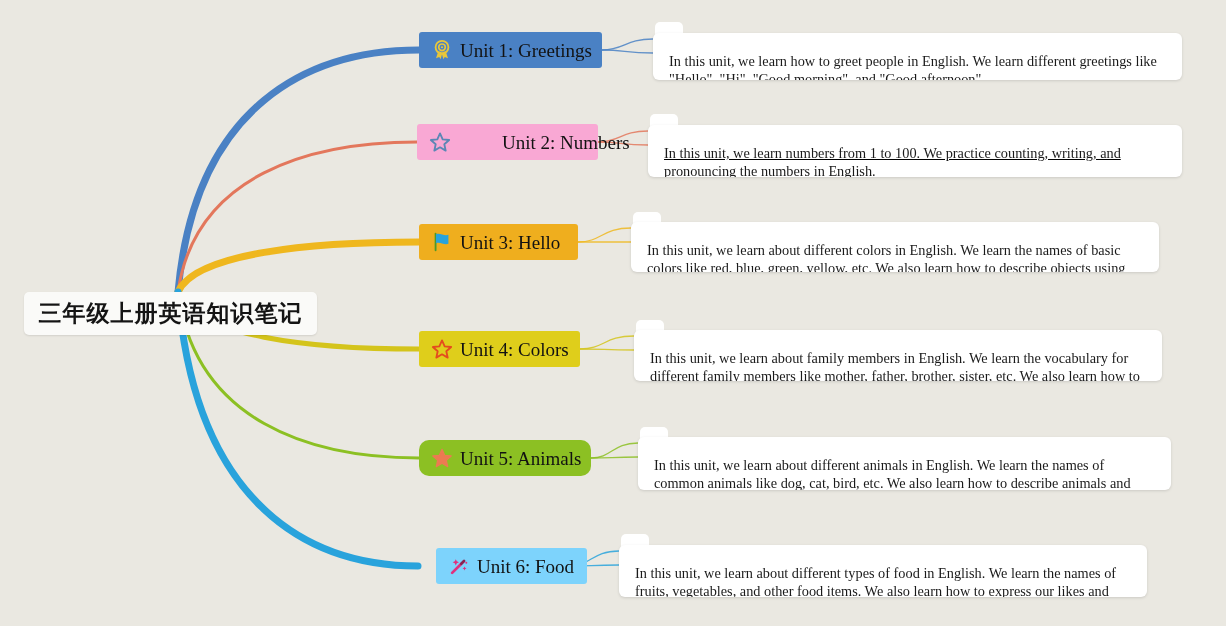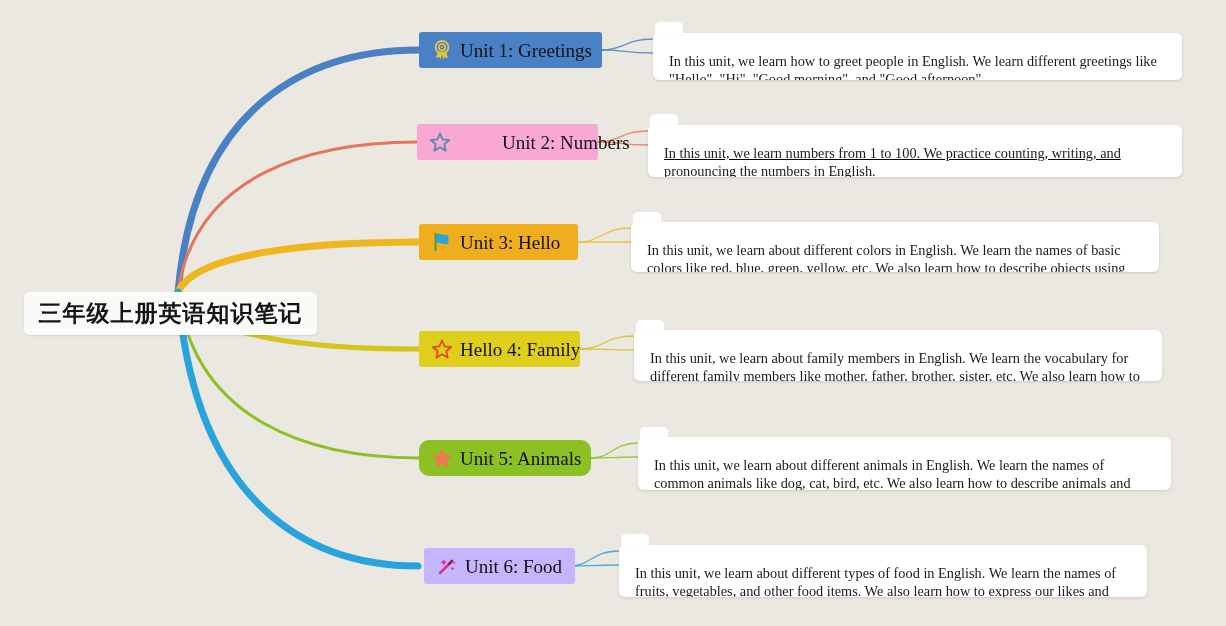--- a/index.html
+++ b/index.html
@@ -134,29 +134,29 @@
         <span class="icon"><svg width="22" height="22" viewBox="0 0 24 24" xmlns="http://www.w3.org/2000/svg">
             <path d="M5 3 L5 21" stroke="#4C9A2A" stroke-width="2" stroke-linecap="round"></path>
             <path d="M5.5 3.5 C10 1.6 14 6 19 4.2 L19 14 C14 15.8 10 11.4 5.5 13.3 Z" fill="#29A3DC"></path>
           </svg></span>
         <span class="label">Unit 3: Hello</span>
       </div>
       <div class="unit-node" style="left: 419px; top: 331px; width: 161px; background: rgb(223, 206, 27);">
         <span class="icon"><svg width="22" height="22" viewBox="0 0 24 24" xmlns="http://www.w3.org/2000/svg">
             <path d="M12 2.6 L14.9 9.1 L22 9.8 L16.7 14.5 L18.2 21.4 L12 17.8 L5.8 21.4 L7.3 14.5 L2 9.8 L9.1 9.1 Z" fill="none" stroke="#E44C1E" stroke-width="2" stroke-linejoin="round"></path>
           </svg></span>
-        <span class="label">Hello 4: Family</span>
+        <span class="label">Unit 4: Colors</span>
       </div>
       <div class="unit-node" style="left: 419px; top: 440px; width: 172px; background: rgb(140, 192, 35); border-radius: 10px;">
         <span class="icon"><svg width="22" height="22" viewBox="0 0 24 24" xmlns="http://www.w3.org/2000/svg">
             <path d="M12 2.6 L14.9 9.1 L22 9.8 L16.7 14.5 L18.2 21.4 L12 17.8 L5.8 21.4 L7.3 14.5 L2 9.8 L9.1 9.1 Z" fill="#EC7B52" stroke="#EC7B52" stroke-width="1.4" stroke-linejoin="round"></path>
           </svg></span>
         <span class="label">Unit 5: Animals</span>
       </div>
-      <div class="unit-node" style="left: 424px; top: 548px; width: 151px; background: #c4b5fd;">
+      <div class="unit-node" style="left: 436px; top: 548px; width: 151px; background: #7dd3fc;">
         <span class="icon"><svg width="22" height="22" viewBox="0 0 24 24" xmlns="http://www.w3.org/2000/svg">
             <path d="M4.5 19.5 L14 10" stroke="#E0307E" stroke-width="3" stroke-linecap="round"></path>
             <path d="M14.5 9.5 L17.5 6.5" stroke="#8a2252" stroke-width="3" stroke-linecap="round"></path>
             <path d="M8.5 4.5 L9.6 6.9 L12 8 L9.6 9.1 L8.5 11.5 L7.4 9.1 L5 8 L7.4 6.9 Z" fill="#E0307E"></path>
             <path d="M18 12.5 L18.7 14 L20.2 14.7 L18.7 15.4 L18 16.9 L17.3 15.4 L15.8 14.7 L17.3 14 Z" fill="#E0307E"></path>
             <circle cx="20" cy="8.5" r="1.1" fill="#E0307E"></circle>
           </svg></span>
         <span class="label">Unit 6: Food</span>
       </div>
     </div>

